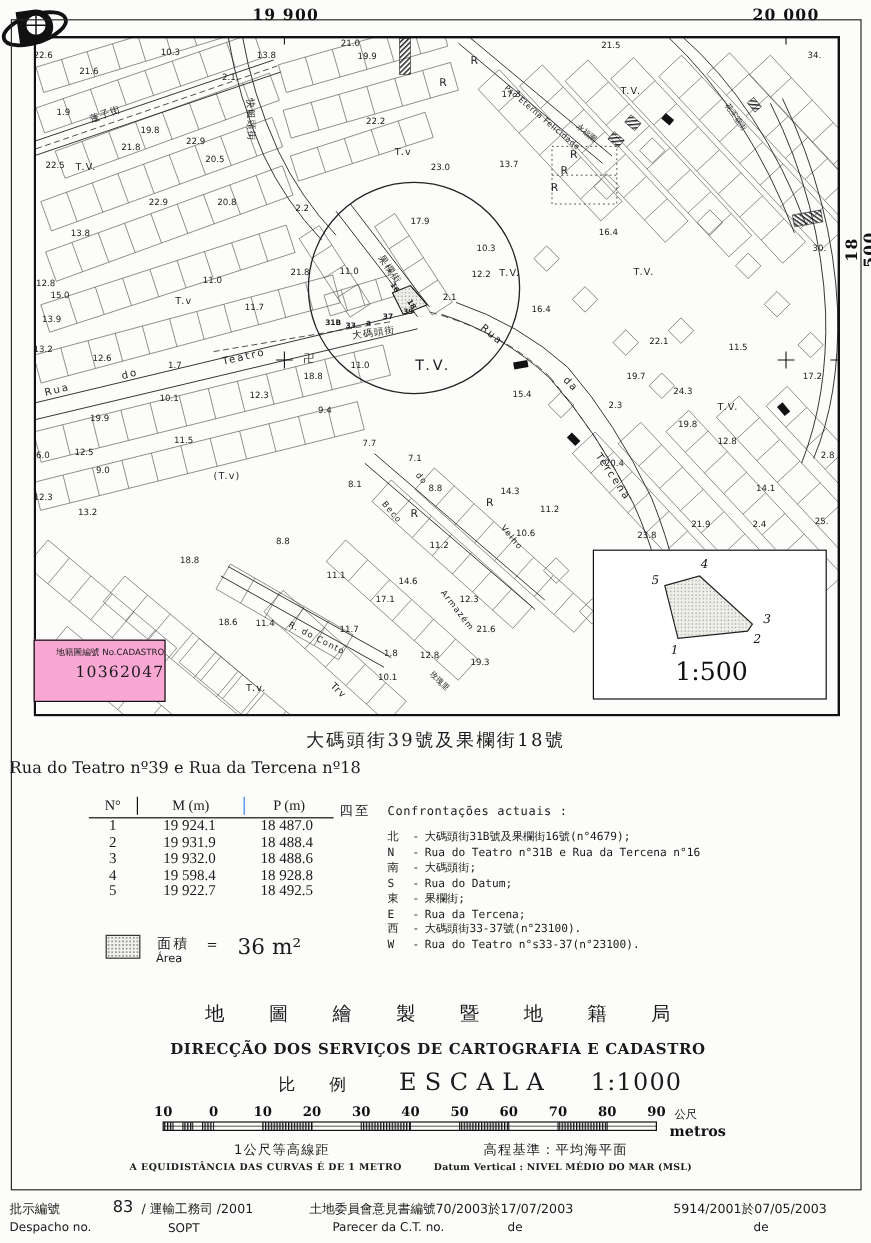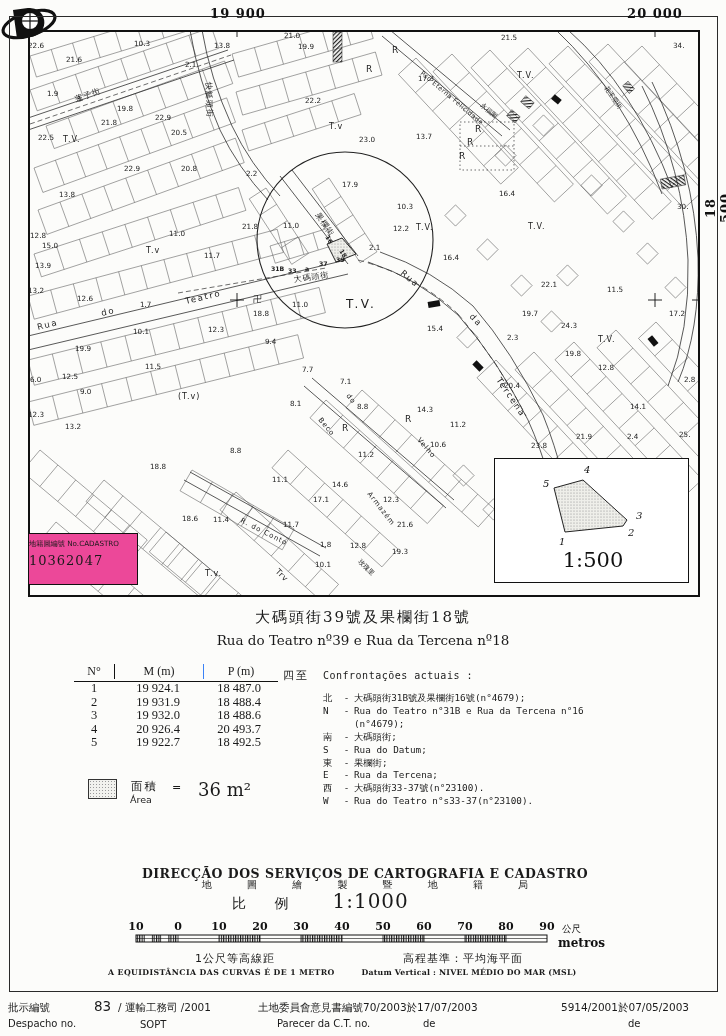--- a/index.html
+++ b/index.html
@@ -25,31 +25,31 @@
   .tvbig{font-size:12px;letter-spacing:2.5px}
   .r{font-size:9px}
   .house{font-size:6.2px;font-weight:bold}
   .zh{font-size:8px;letter-spacing:1px}
   .zhs{font-size:6.5px}
   .pt{font-size:8.5px;letter-spacing:1.8px}
   .pt2{font-size:7px;letter-spacing:1px}
   .pts{font-size:6.5px;letter-spacing:.5px}
   .sym{font-size:9px}
   
-  #cadastro-box{left:28px;top:533px;width:108px;height:50px;background:#ec4899;border:1.5px solid #111;text-align:left}
+  #cadastro-box{left:28px;top:533px;width:108px;height:50px;background:#f9a8d4;border:1.5px solid #111;text-align:right}
   #cadastro-label{font-size:7.2px;margin-top:5px;white-space:nowrap}
   #cadastro-number{font:13px "DejaVu Serif",serif;margin-top:4px;letter-spacing:1px}
   
   #inset-box{left:494px;top:458px;width:193px;height:123px;background:#fff;border:1.6px solid #111}
   #inset-box svg{display:block}
   .iv{font:italic 10px "DejaVu Serif",serif;fill:#111}
   #inset-scale{font:21px "DejaVu Serif",serif;fill:#111;text-anchor:middle}
   
   #title-zh{left:8px;top:608px;width:710px;text-align:center;font:15px "DejaVu Serif",serif;letter-spacing:2px}
-  #title-pt{left:8px;top:632px;width:710px;text-align:center;font:13.5px "DejaVu Serif",serif}
+  #title-pt{left:8px;top:632px;width:710px;text-align:left;font:13.5px "DejaVu Serif",serif}
   
   #coords-table{left:74px;top:664px;font-family:"Liberation Serif","DejaVu Serif",serif;font-size:12.5px}
   .thead{display:flex;border-bottom:1.4px solid #111;padding-bottom:2px}
   .th{text-align:center;font-size:12px}
   .th0{width:40px;border-right:1px solid #111}
   .th1{width:88px;border-right:1px solid #3b82f6}
   .th2{width:74px}
   .trow{display:flex;line-height:13.6px}
   .tc{text-align:center}
   .c0{width:40px}.c1{width:88px}.c2{width:74px}
@@ -63,21 +63,21 @@
   .cdash{width:15px;text-align:center}
   
   #area-swatch{left:88px;top:779px;width:27px;height:18px;border:1px solid #333;
     background-image:radial-gradient(#9a9a9a .6px,transparent .7px);background-size:3px 3px;background-color:#f2f2ee}
   #area-zh{left:131px;top:779px;font-size:11.5px;letter-spacing:2px}
   #area-pt{left:130px;top:794px;font-size:9.5px}
   #area-eq{left:172px;top:781px;font-size:11px}
   #area-value{left:198px;top:779px;font-size:18px;font-family:"DejaVu Serif",serif}
   
   #agency-logo{left:116px;top:841px}
-  #agency-zh{left:155px;top:878px;width:420px;text-align:center;font-size:10px;letter-spacing:16px;text-indent:16px}
+  #agency-zh{left:155px;top:835px;width:420px;text-align:left;font-size:16px;letter-spacing:16px;text-indent:16px}
   #agency-pt{left:130px;top:866px;width:470px;text-align:center;font:bold 12.5px "DejaVu Serif",serif;letter-spacing:.5px}
   #scale-row{left:232px;top:889px;display:flex;align-items:baseline;gap:32px}
   #scale-zh{font-size:14px;letter-spacing:12px}
   #scale-label{font:20px "DejaVu Serif",serif;letter-spacing:7px}
   #scale-value{font:20px "DejaVu Serif",serif;letter-spacing:1px}
   
   #scalebar-svg{position:absolute;left:120px;top:920px}
   .sbt text{font:bold 11px "DejaVu Serif",serif;text-anchor:middle;fill:#111}
   #sb-unit-zh{font-size:9.5px;fill:#111}
   #sb-unit-pt{font:bold 12px "DejaVu Serif",serif;fill:#111}
@@ -408,22 +408,22 @@
         <span class="tc c1">19 931.9</span>
         <span class="tc c2">18 488.4</span>
       </div>
       <div class="trow">
         <span class="tc c0">3</span>
         <span class="tc c1">19 932.0</span>
         <span class="tc c2">18 488.6</span>
       </div>
       <div class="trow">
         <span class="tc c0">4</span>
-        <span class="tc c1">20 926.4</span>
-        <span class="tc c2">20 493.7</span>
+        <span class="tc c1">19 598.4</span>
+        <span class="tc c2">18 928.8</span>
       </div>
       <div class="trow">
         <span class="tc c0">5</span>
         <span class="tc c1">19 922.7</span>
         <span class="tc c2">18 492.5</span>
       </div>
     </div>
 </div>
 
 <div id="conf-head" class="abs">
@@ -433,25 +433,20 @@
 <div id="confrontations-lines" class="abs">
     <div class="cline">
       <span class="cdir">北</span>
       <span class="cdash">-</span>
       <span class="ctext">大碼頭街31B號及果欄街16號(n°4679);</span>
     </div>
     <div class="cline">
       <span class="cdir">N</span>
       <span class="cdash">-</span>
       <span class="ctext">Rua do Teatro n°31B e Rua da Tercena n°16</span>
-    </div>
-    <div class="cline">
-      <span class="cdir"></span>
-      <span class="cdash"></span>
-      <span class="ctext">(n°4679);</span>
     </div>
     <div class="cline">
       <span class="cdir">南</span>
       <span class="cdash">-</span>
       <span class="ctext">大碼頭街;</span>
     </div>
     <div class="cline">
       <span class="cdir">S</span>
       <span class="cdash">-</span>
       <span class="ctext">Rua do Datum;</span>
@@ -491,20 +486,21 @@
   <path d="M15,9 h15 a14.5,14.5 0 0 1 0,29 h-15 z" fill="#111" transform="rotate(-8 22 24)"></path>
   <circle cx="30" cy="21" r="9" fill="#fff" stroke="#111" stroke-width="2"></circle>
   <line x1="21" y1="21" x2="39" y2="21" stroke="#111" stroke-width="1.2"></line>
   <line x1="30" y1="12" x2="30" y2="30" stroke="#111" stroke-width="1.2"></line>
 </svg>
 <div id="agency-zh" class="abs">地 圖 繪 製 暨 地 籍 局</div>
 <div id="agency-pt" class="abs">DIRECÇÃO DOS SERVIÇOS DE CARTOGRAFIA E CADASTRO</div>
 
 <div id="scale-row" class="abs">
   <span id="scale-zh">比 例</span>
+  <span id="scale-label">ESCALA</span>
   <span id="scale-value">1:1000</span>
 </div>
 
 <svg id="scalebar-svg" width="510" height="34" viewBox="0 0 510 34">
   <defs>
     <pattern id="sbh" width="2.4" height="8" patternUnits="userSpaceOnUse">
         <rect width="1.1" height="8" fill="#111"></rect>
       </pattern>
   </defs>
   <g id="scalebar-ticks" class="sbt">

